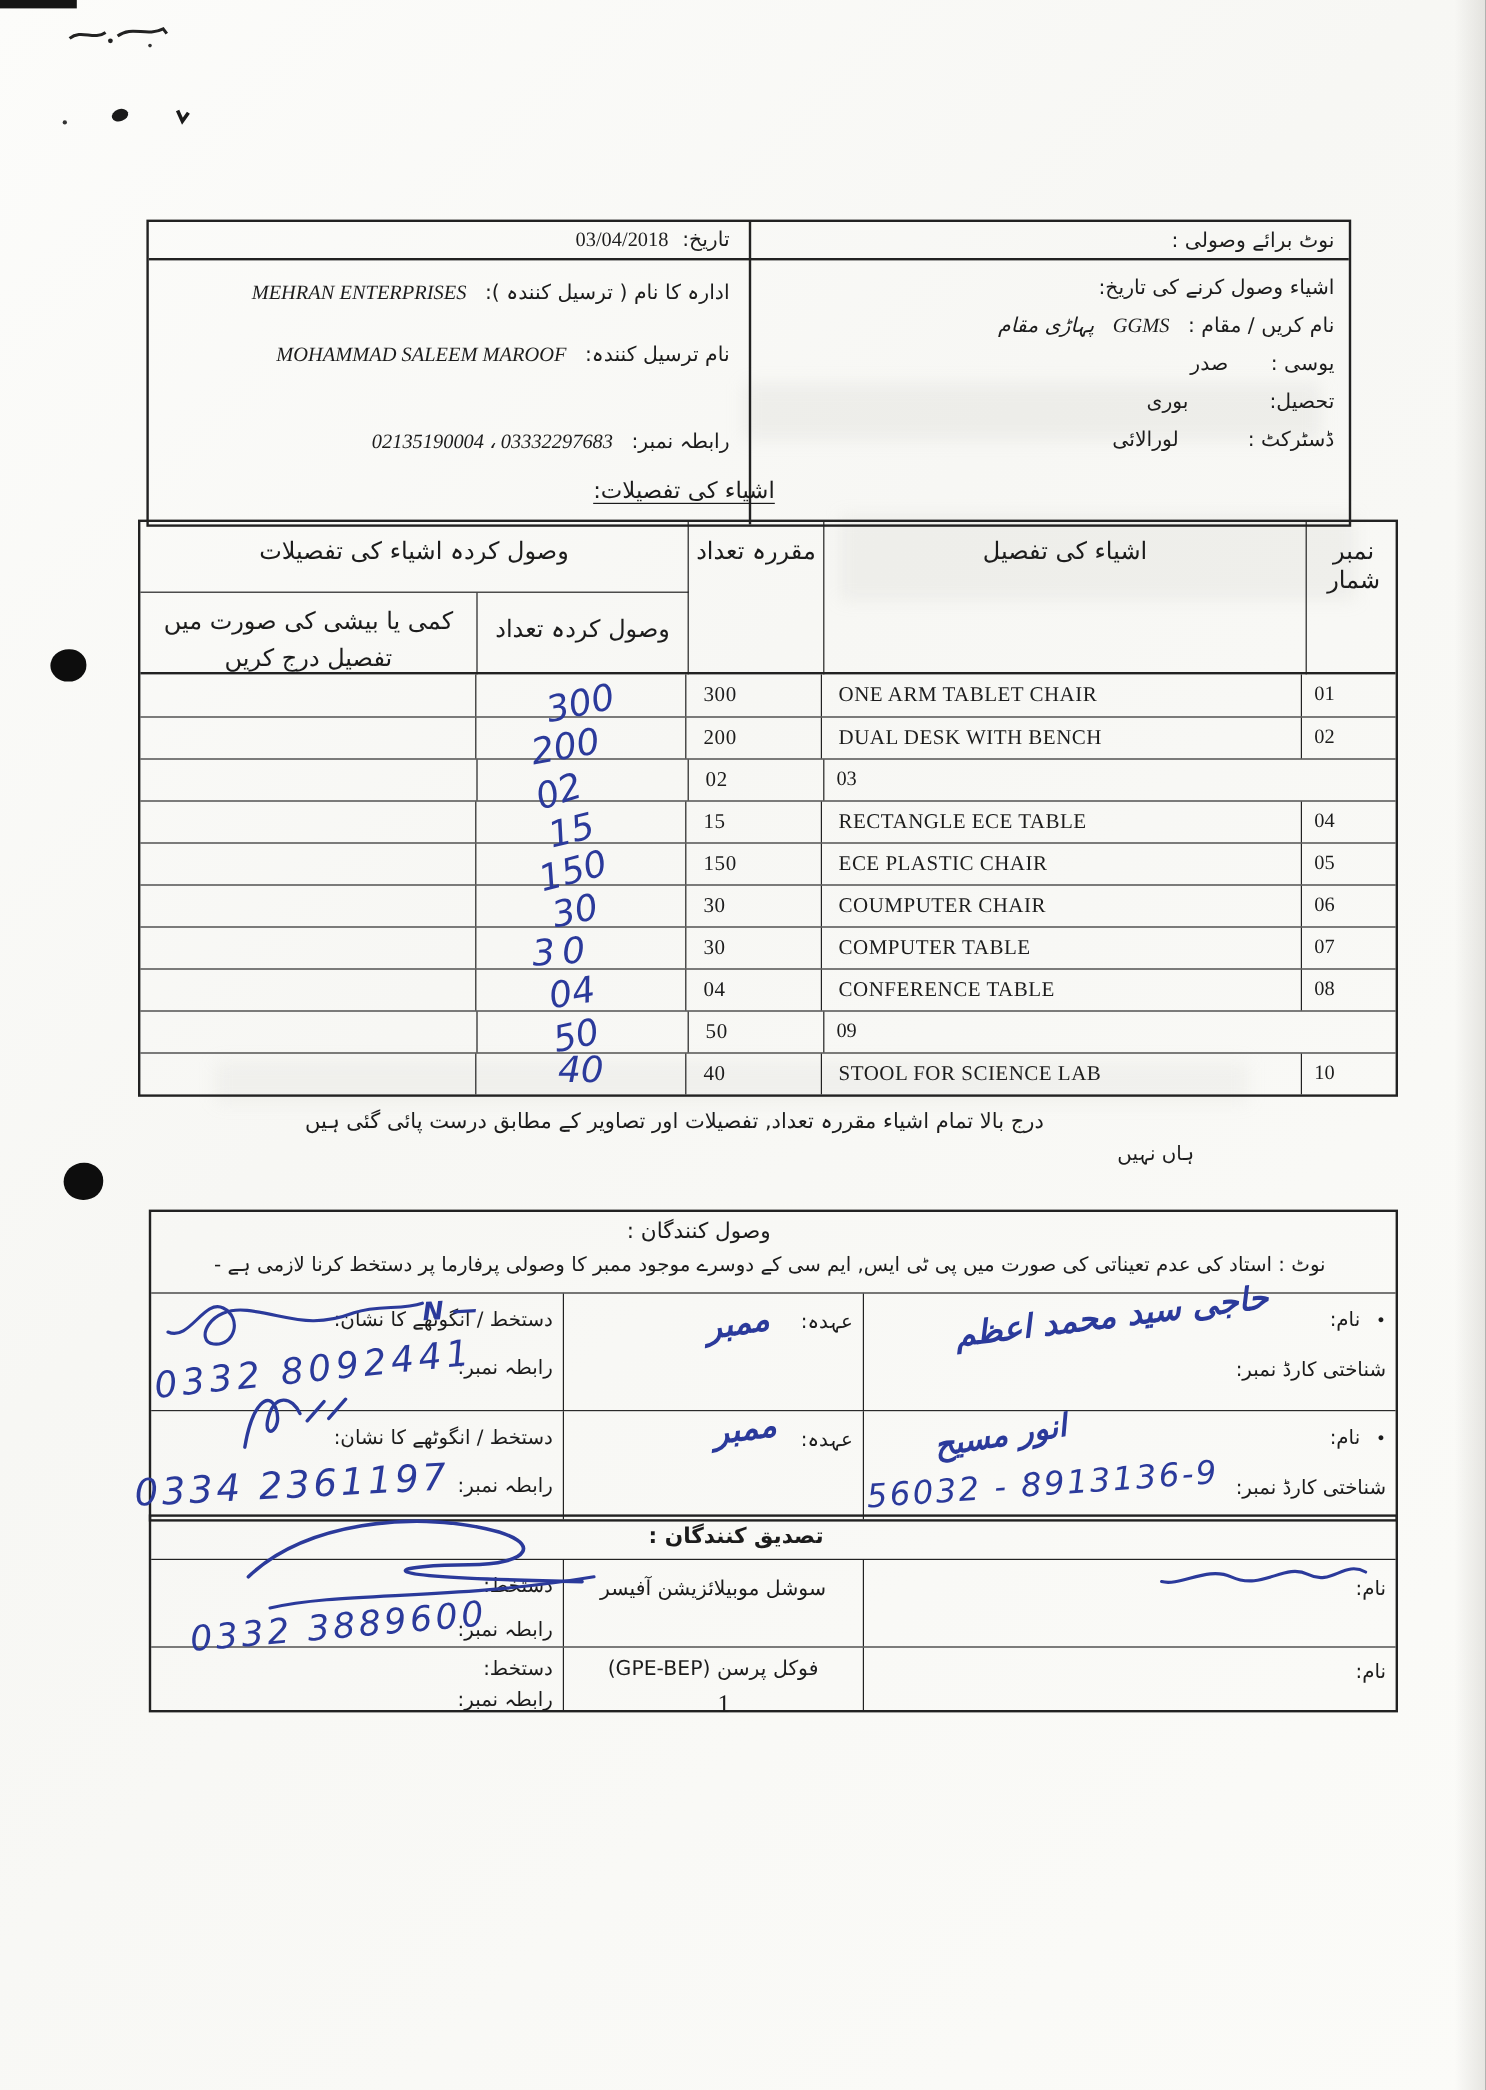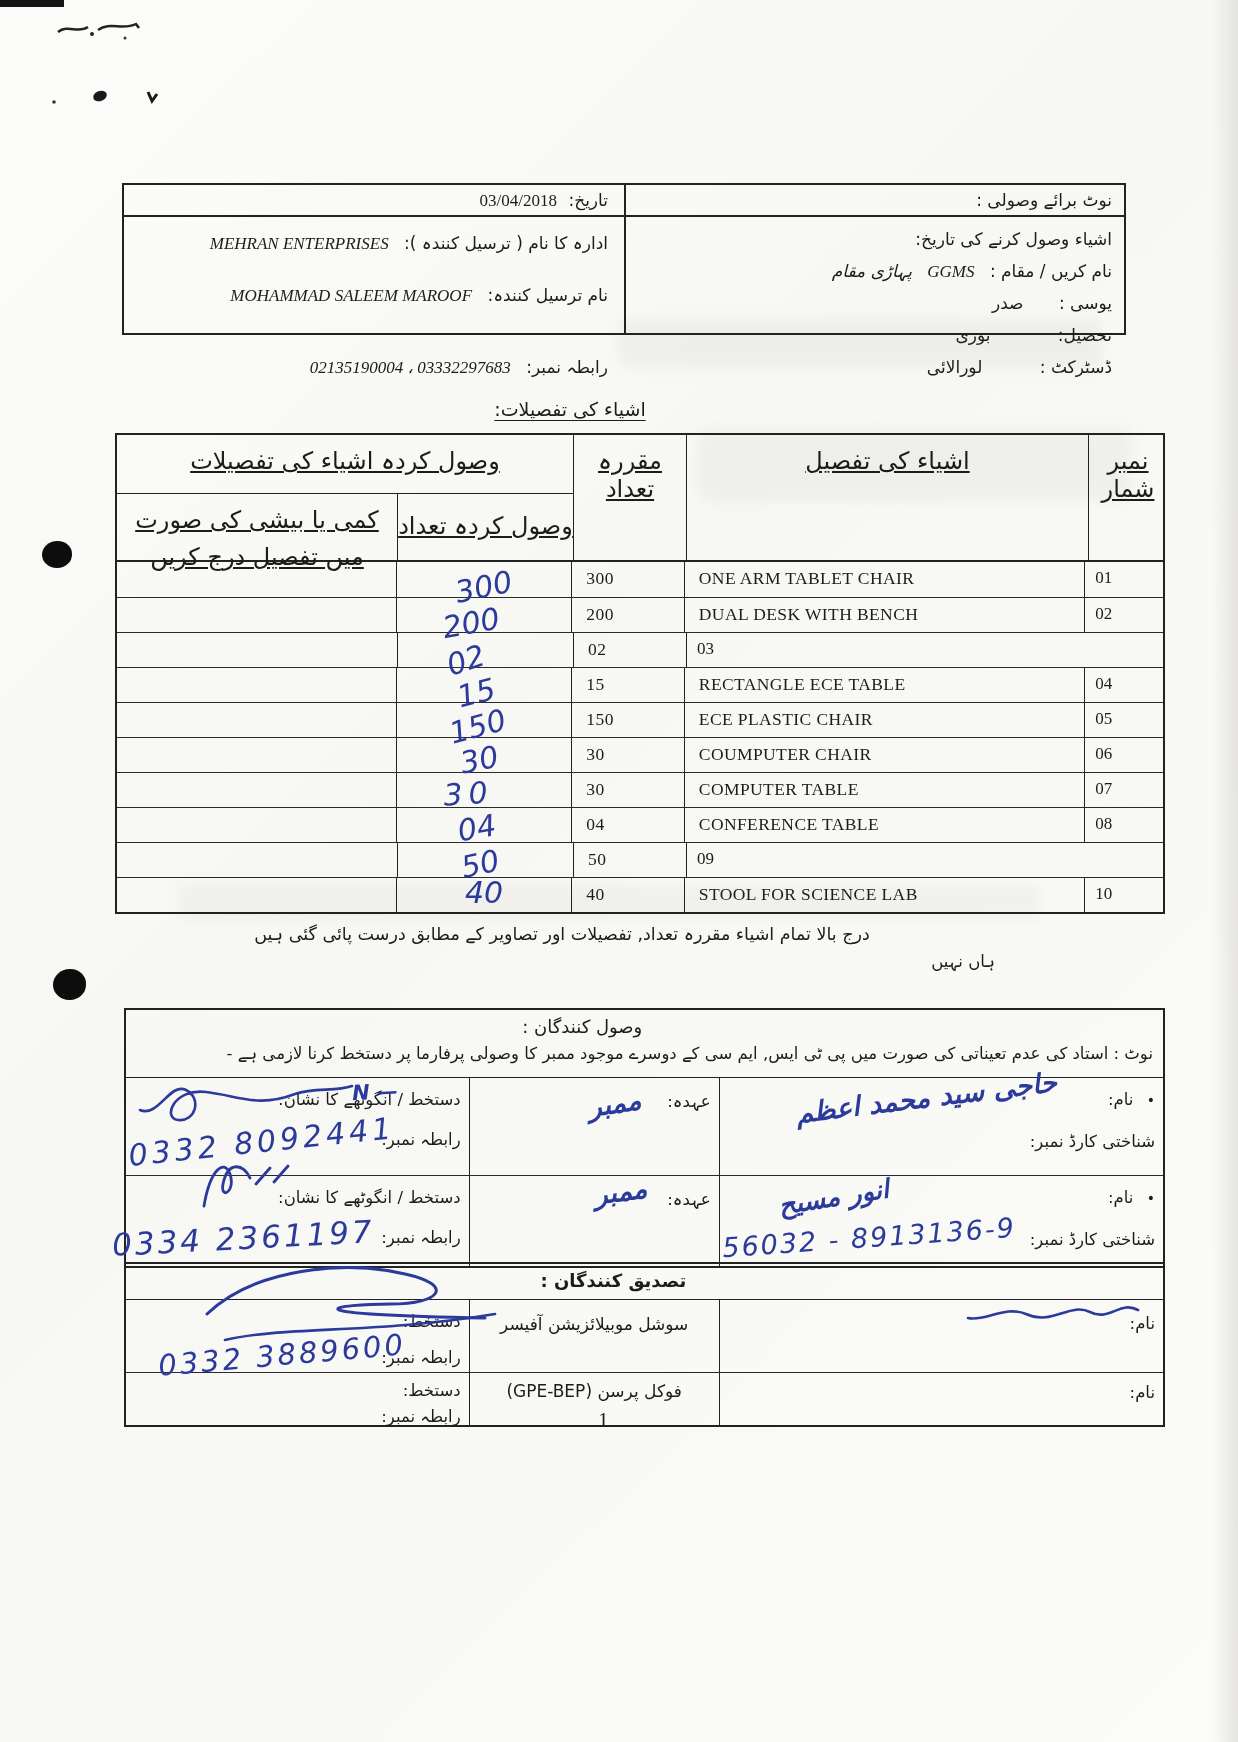--- a/index.html
+++ b/index.html
@@ -15,39 +15,39 @@
 
   
   .corner-bar{ position:absolute; left:0; top:0; width:64px; height:7px; background:#151515; }
   .hole{ position:absolute; background:#0d0d0d; border-radius:52% 48% 50% 50%; }
   .hole1{ left:42px; top:541px; width:30px; height:27px; }
   .hole2{ left:53px; top:969px; width:33px; height:31px; }
 
   .ur{ direction:rtl; font-family:"DejaVu Sans", sans-serif; }
 
   
-  .hdr-box{ position:absolute; left:122px; top:183px; width:1004px; height:152px;
+  .hdr-box{ position:absolute; left:122px; top:183px; width:1004px; height:256px;
     border:2.5px solid #222; }
   .hdr-row1{ position:absolute; left:0; top:0; width:100%; height:32px; border-bottom:2.5px solid #222; }
   .hdr-col-div{ position:absolute; left:500px; top:0; bottom:0; width:2px; background:#222; }
   .hdr-cell{ position:absolute; font-size:17px; }
   .hr1-left{ left:0; top:5px; width:498px; text-align:right; padding-right:14px; }
   .hr1-right{ left:502px; top:5px; right:0; text-align:right; padding-right:12px; }
   .hdr-line{ position:absolute; right:12px; text-align:right; font-size:17px; white-space:nowrap; }
   .hdr-left-line{ position:absolute; right:516px; text-align:right; font-size:17px; white-space:nowrap; }
   .val-gap-sm{ margin-right:10px;font-style:italic; } .val-gap-md{ margin-right:30px; }
   .val-gap-lg{ margin-right:62px; } .val-gap-xl{ margin-right:52px; }
   .en-inline{ font-family:"Liberation Serif", serif; font-size:17px; }
 
   
   .items-title{ position:absolute; left:450px; top:398px; width:240px; text-align:center;
     font-size:19px; text-decoration:underline; text-underline-offset:4px; }
   .items-table{ position:absolute; left:115px; top:433px; width:1050px; border:2.5px solid #222; background:transparent; }
   .items-head{ position:relative; height:127px; border-bottom:2px solid #222; }
-  .ih-cell{ position:absolute; font-size:24px; text-align:center;text-decoration:underline; }
+  .ih-cell{ position:absolute; font-size:20px; text-align:center; }
   .ih-group{ left:0; top:0; width:457px; height:59px; border-right:1.8px solid #222; border-bottom:1.8px solid #222; padding-top:12px; }
   .ih-sub1{ left:0; top:59px; width:281px; height:68px; border-right:1.8px solid #222; padding:8px 10px 0; line-height:1.55; }
   .ih-sub2{ left:281px; top:59px; width:176px; height:68px; border-right:1.8px solid #222; padding-top:18px; }
   .ih-fixed{ left:457px; top:0; width:113px; height:127px; border-right:1.8px solid #222; padding-top:12px; }
   .ih-detail{ left:570px; top:0; width:402px; height:127px; border-right:1.8px solid #222; padding-top:12px; }
   .ih-serial{ left:972px; top:0; width:78px; height:127px; padding-top:12px; }
   .irow{ display:flex; height:35px; }
   .irow + .irow{ border-top:1.7px solid #2a2a2a; }
   .icell{ height:100%; }
   .c-disc{ width:281px; border-right:1.8px solid #222; }
@@ -70,21 +70,21 @@
   .irow:nth-child(9) .qhw{ transform:rotate(-10deg) translate(-8px,4px); }
   .irow:nth-child(10) .qhw{ transform:rotate(-12deg) translate(-6px,5px); }
 
   .foot-note{ position:absolute; left:153px; top:924px; width:818px; text-align:center; font-size:17.5px; }
   .yes-no{ position:absolute; left:925px; top:952px; width:70px; font-size:16.5px; text-align:right; }
 
   
   .recv-table{ position:absolute; left:124px; top:1008px; width:1041px; border:2.5px solid #222; }
   .recv-head{ position:relative; height:68px; border-bottom:1.8px solid #222; }
   .recv-title{ position:absolute; top:6px; left:0; width:88%; text-align:center; font-size:18px; }
-  .recv-note{ position:absolute; top:34px; right:10px; left:4px; text-align:right; font-size:16.5px; }
+  .recv-note{ position:absolute; top:34px; right:10px; left:4px; text-align:center; font-size:16.5px; }
   .sig-row{ display:flex; }
   .sig-row + .sig-row{ border-top:1.7px solid #2a2a2a; }
   .row-h1{ height:97px; } .row-h2{ height:91px; }
   .sg-left{ width:345px; border-right:1.8px solid #222; position:relative; }
   .sg-mid{ width:251px; border-right:1.8px solid #222; position:relative; }
   .sg-right{ width:445px; position:relative; }
   .lbl{ position:absolute; right:8px; text-align:right; font-size:16.5px; white-space:nowrap; }
   .bullet{ display:inline-block; margin-left:8px; font-size:14px; }
 
   .verif-table{ position:absolute; left:124px; top:1262px; width:1041px; border:2.5px solid #222; }

